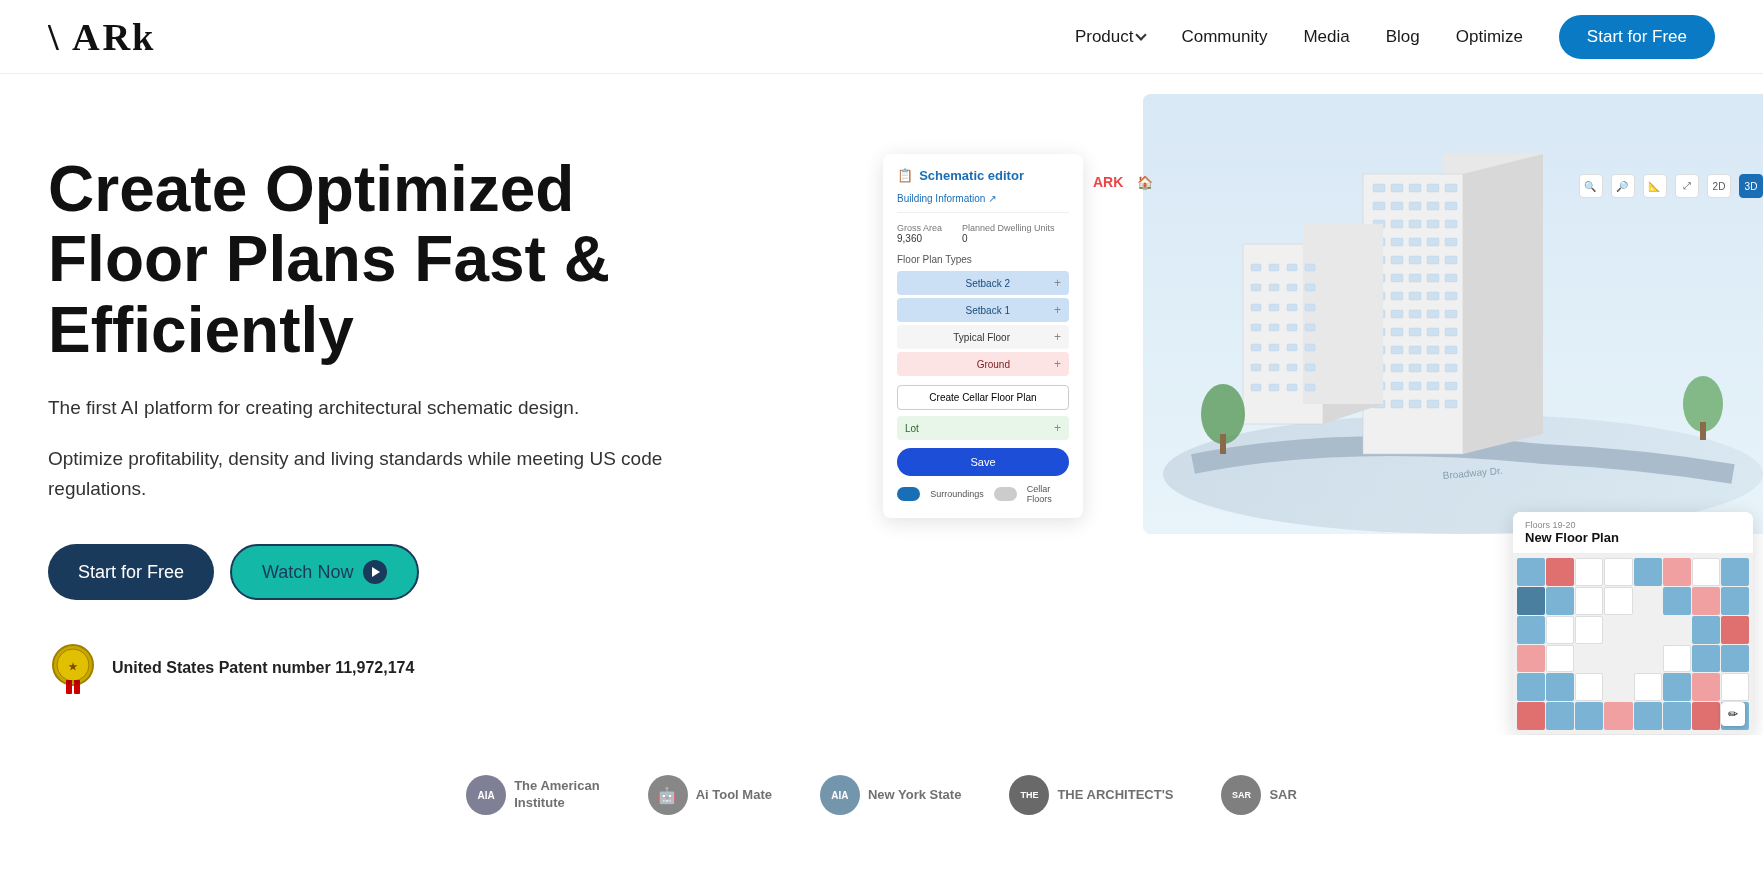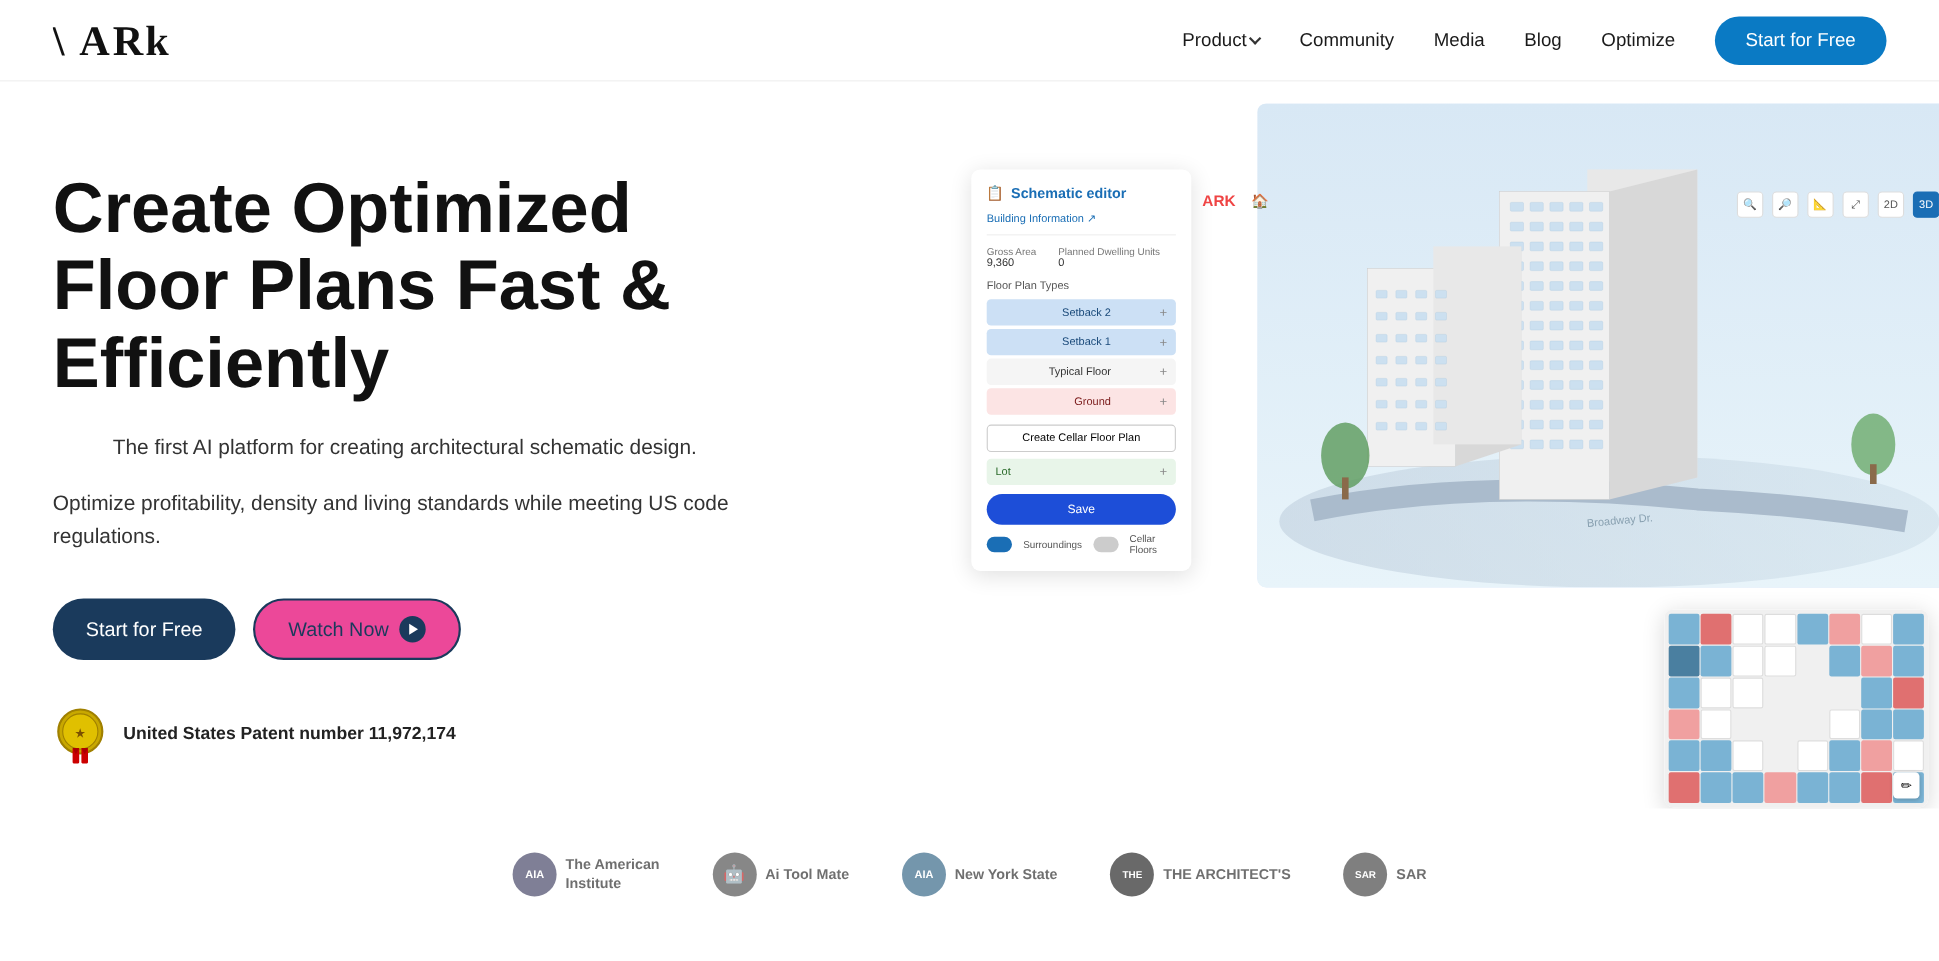--- a/index.html
+++ b/index.html
@@ -23,29 +23,29 @@
       padding: 12px 28px; font-size: 17px; cursor: pointer; font-weight: 500;
     }
 
     
     .hero {
       display: flex; align-items: flex-start; padding: 60px 48px 40px;
       min-height: 640px; position: relative; overflow: hidden;
     }
     .hero-left { max-width: 640px; padding-top: 20px; z-index: 2; }
     .hero-title { font-size: 64px; font-weight: 800; color: #111; line-height: 1.1; margin-bottom: 28px; }
-    .hero-subtitle { font-size: 19px; color: #333; line-height: 1.6; margin-bottom: 20px; text-align: center; }
+    .hero-subtitle { font-size: 19px; color: #333; line-height: 1.6; margin-bottom: 20px; }
     .hero-subtitle2 { font-size: 19px; color: #333; line-height: 1.6; margin-bottom: 40px; }
     .hero-buttons { display: flex; gap: 16px; margin-bottom: 40px; }
     .btn-primary {
       background: #1a3a5c; color: #fff; border: none; border-radius: 30px;
       padding: 14px 30px; font-size: 18px; cursor: pointer; font-weight: 500;
     }
     .btn-secondary {
-      background: #ec4899; color: #1a3a5c; border: 2px solid #1a3a5c; border-radius: 30px;
+      background: #14b8a6; color: #1a3a5c; border: 2px solid #1a3a5c; border-radius: 30px;
       padding: 14px 30px; font-size: 18px; cursor: pointer; font-weight: 500;
       display: flex; align-items: center; gap: 10px;
     }
     .btn-play {
       width: 24px; height: 24px; background: #1a3a5c; border-radius: 50%;
       display: flex; align-items: center; justify-content: center;
     }
     .btn-play::after {
       content: ''; border-left: 8px solid #fff; border-top: 5px solid transparent;
       border-bottom: 5px solid transparent; margin-left: 2px;
@@ -443,20 +443,24 @@
 
         <div class="toggles">
           <span class="toggle-switch"></span>
           <span>Surroundings</span>
           <span class="toggle-switch-off"></span>
           <span>Cellar Floors</span>
         </div>
       </div>
 
       <div class="floor-plan-overlay">
+        <div class="floor-plan-header">
+          <div class="floor-label">Floors 19-20</div>
+          <div class="floor-name">New Floor Plan</div>
+        </div>
         <div class="floor-plan-img">
 
           <div class="fp-grid">
 
             <div class="fp-cell fc-blue"></div>
             <div class="fp-cell fc-red"></div>
             <div class="fp-cell fc-white"></div>
             <div class="fp-cell fc-white"></div>
             <div class="fp-cell fc-blue"></div>
             <div class="fp-cell fc-pink"></div>

